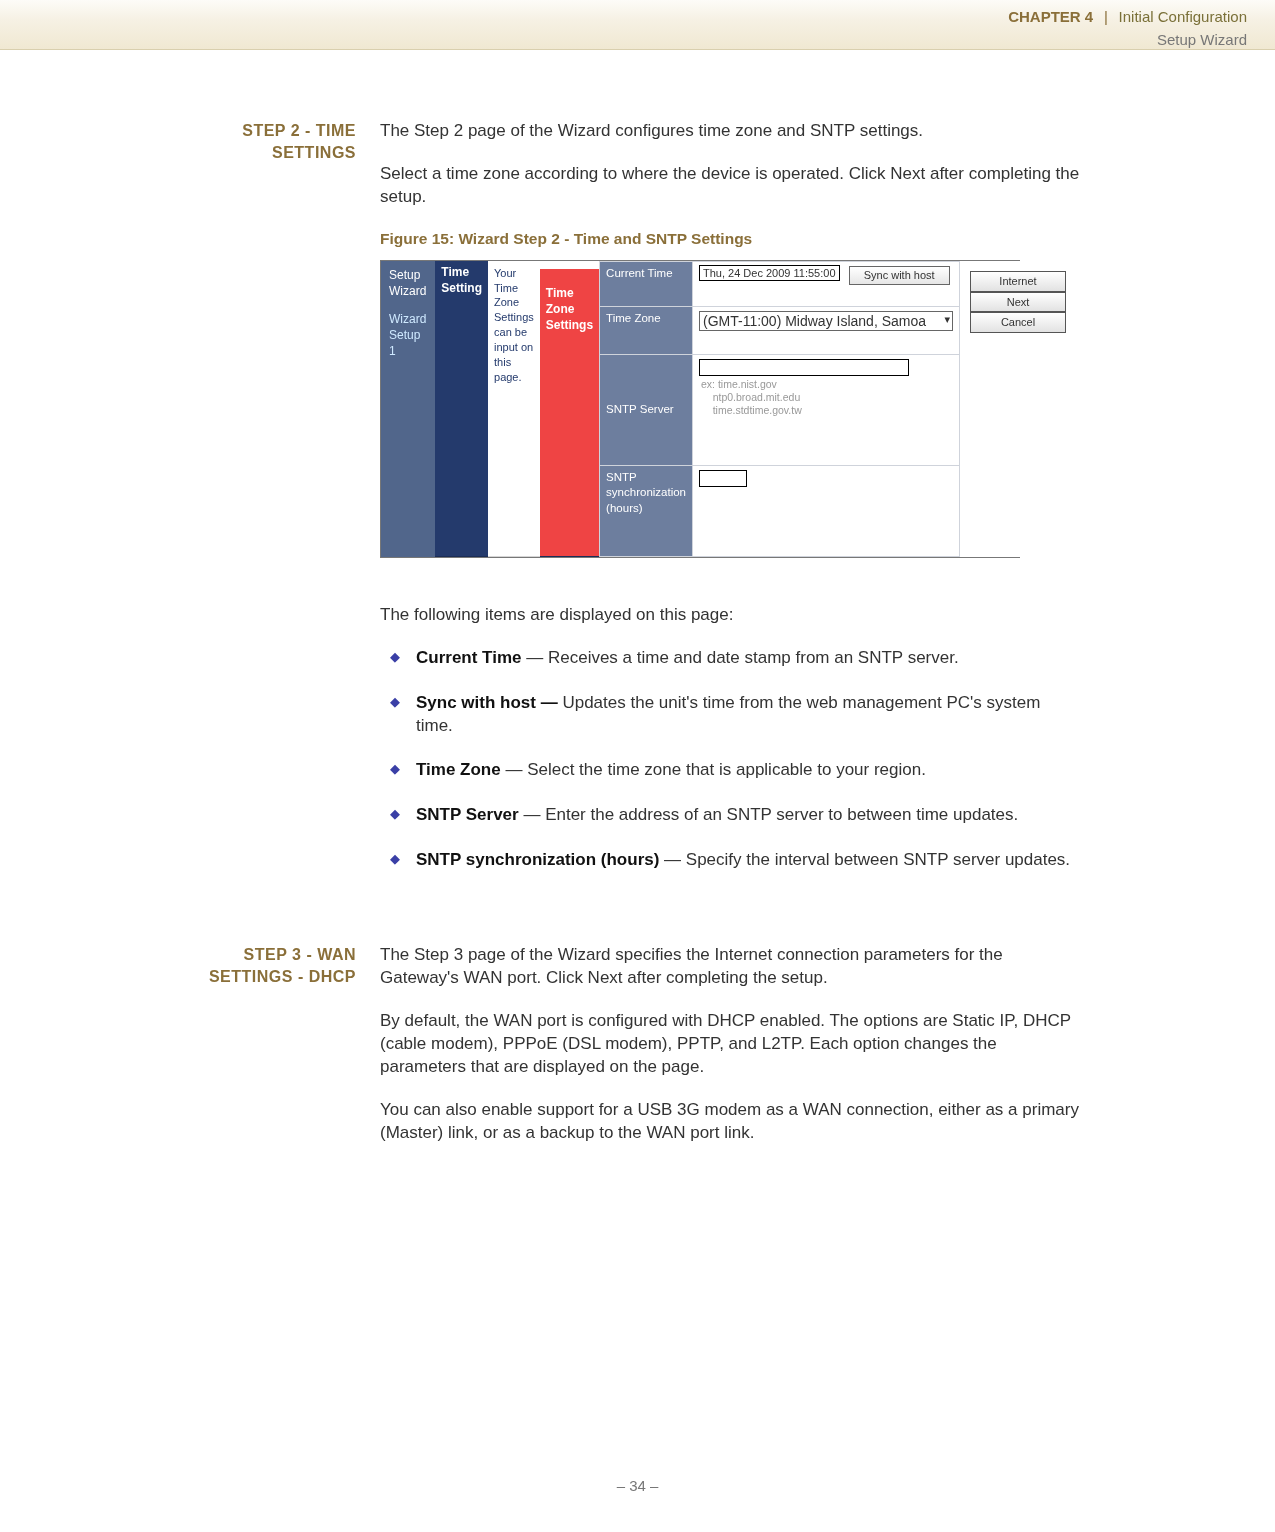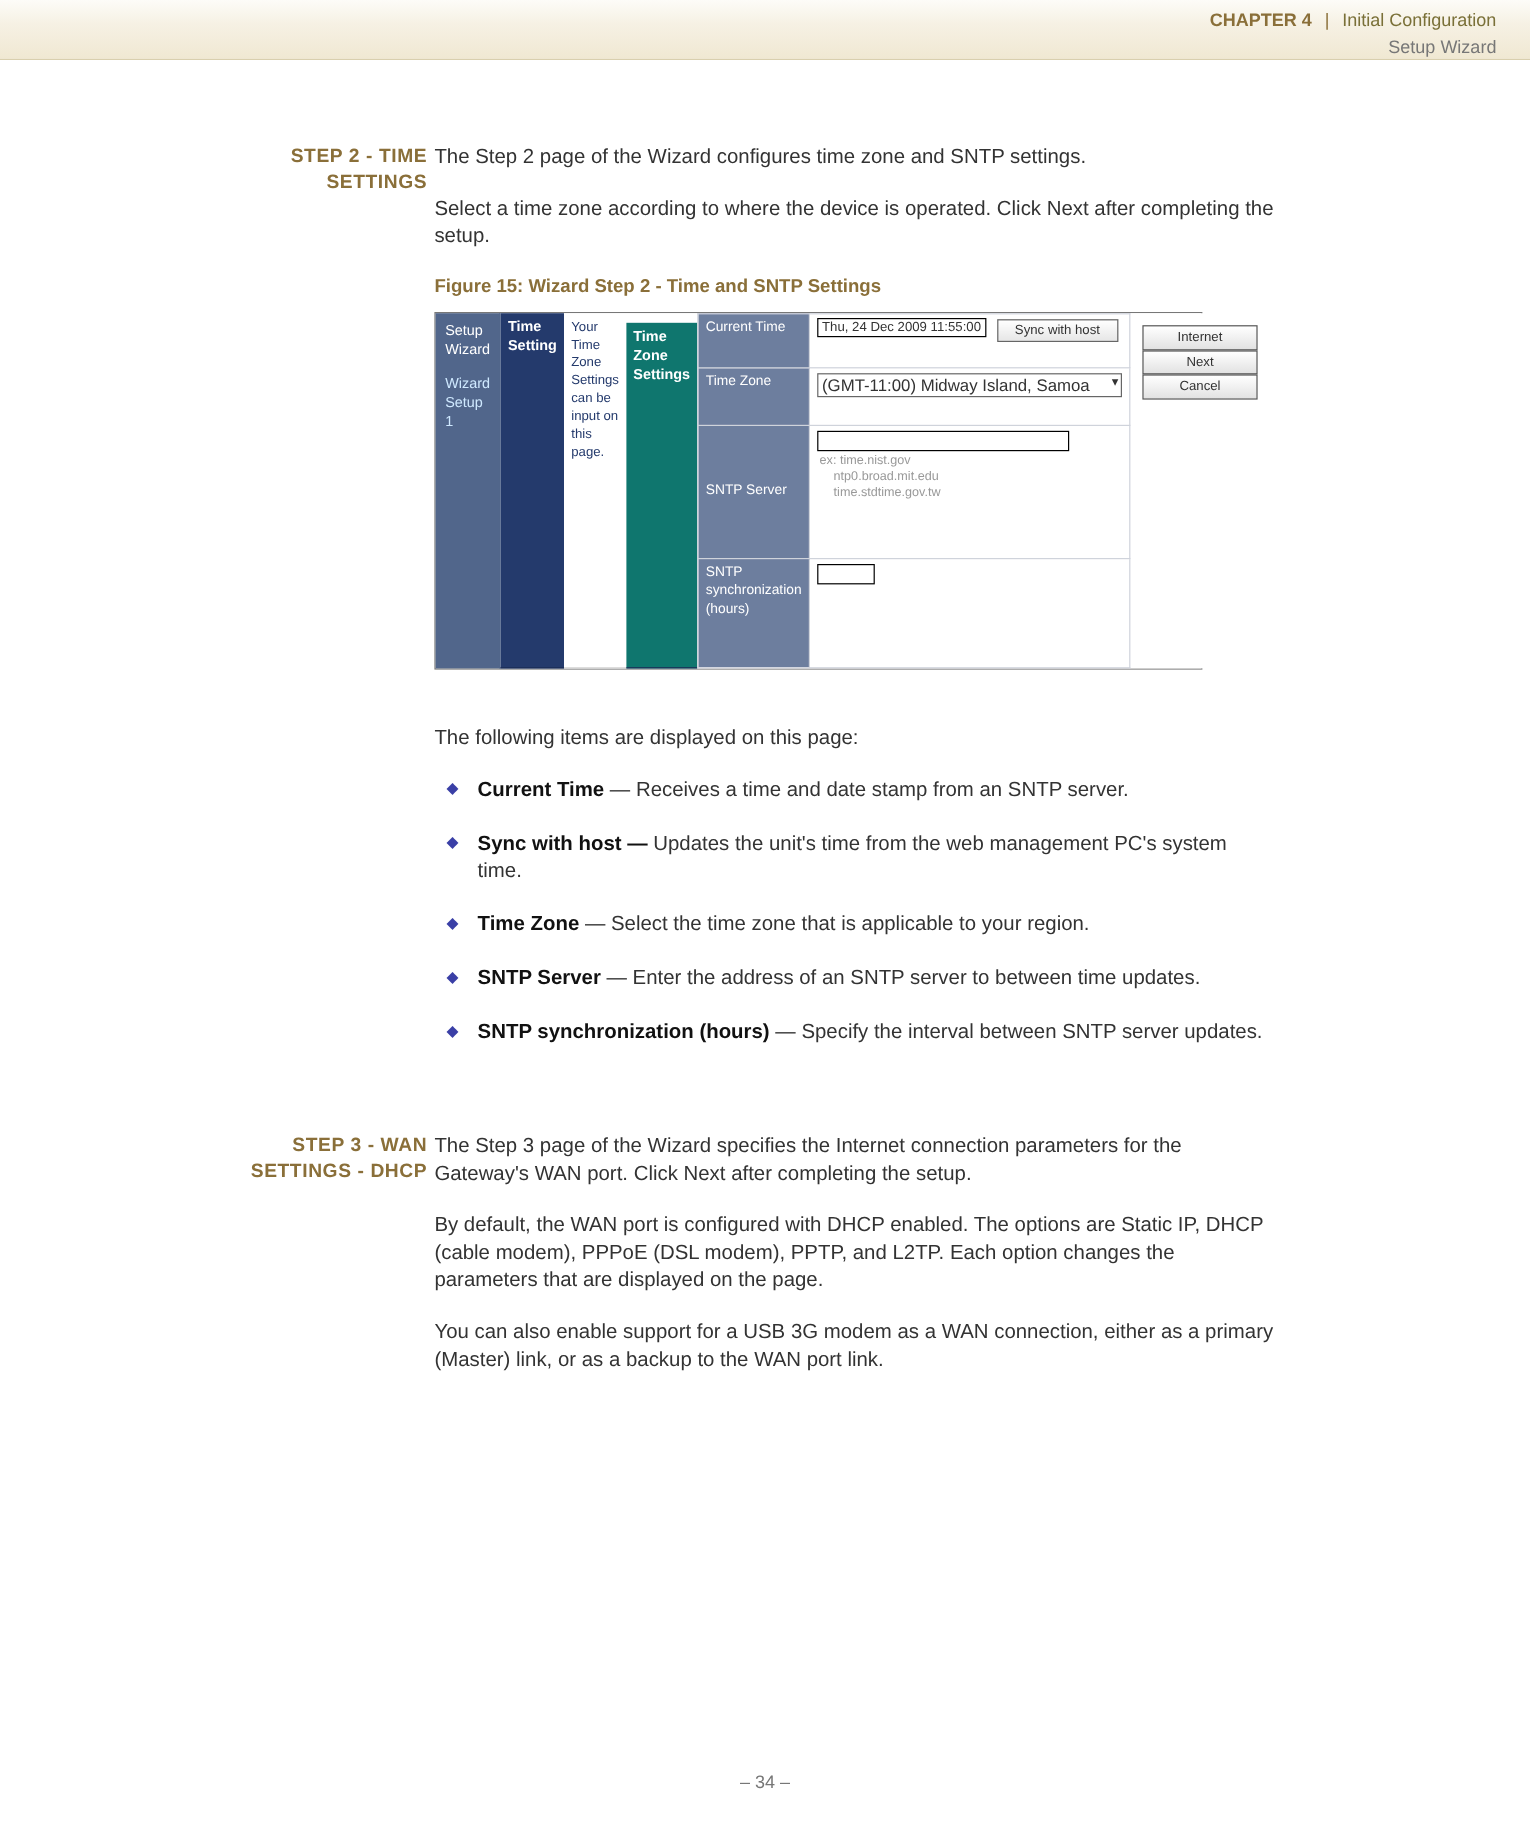--- a/index.html
+++ b/index.html
@@ -37,21 +37,21 @@
     color:var(--gold-dark);
     font-weight:bold;
     font-size:15px;
   }
   .topbar .sep{color:var(--gold-dark);font-size:15px;padding:0 6px}
   .topbar .initial{color:var(--olive);font-size:15px}
   .topbar .sub{color:#777;font-size:15px;display:block;margin-top:1px}
   .page{
     display:grid;
     grid-template-columns:360px 700px;
-    column-gap:2px;
+    column-gap:20px;
     padding-top:70px;
     padding-left:0;
   }
   .sidehead{
     text-align:right;
     color:var(--gold-dark);
     font-weight:bold;
     font-size:16px;
     font-variant:small-caps;
     letter-spacing:.5px;
@@ -100,23 +100,23 @@
     font-weight:bold;
     border-bottom:1px solid #1b2d57;
   }
   .panel-sub{
     color:#243a6c;
     font-size:11px;
     padding:5px 6px 9px 6px;
     border-bottom:1px solid #d5d5d5;
   }
   .tz-title{
-    background:#0f766e;
+    background:#ef4444;
     color:#fff;
-    padding:3px 6px;
+    padding:16px 6px;
     font-size:12px;
     font-weight:bold;
     border-bottom:1px solid #1b2d57;
     margin-top:8px;
   }
   table.settings{
     border-collapse:collapse;
     width:100%;
     margin-top:0;
   }

